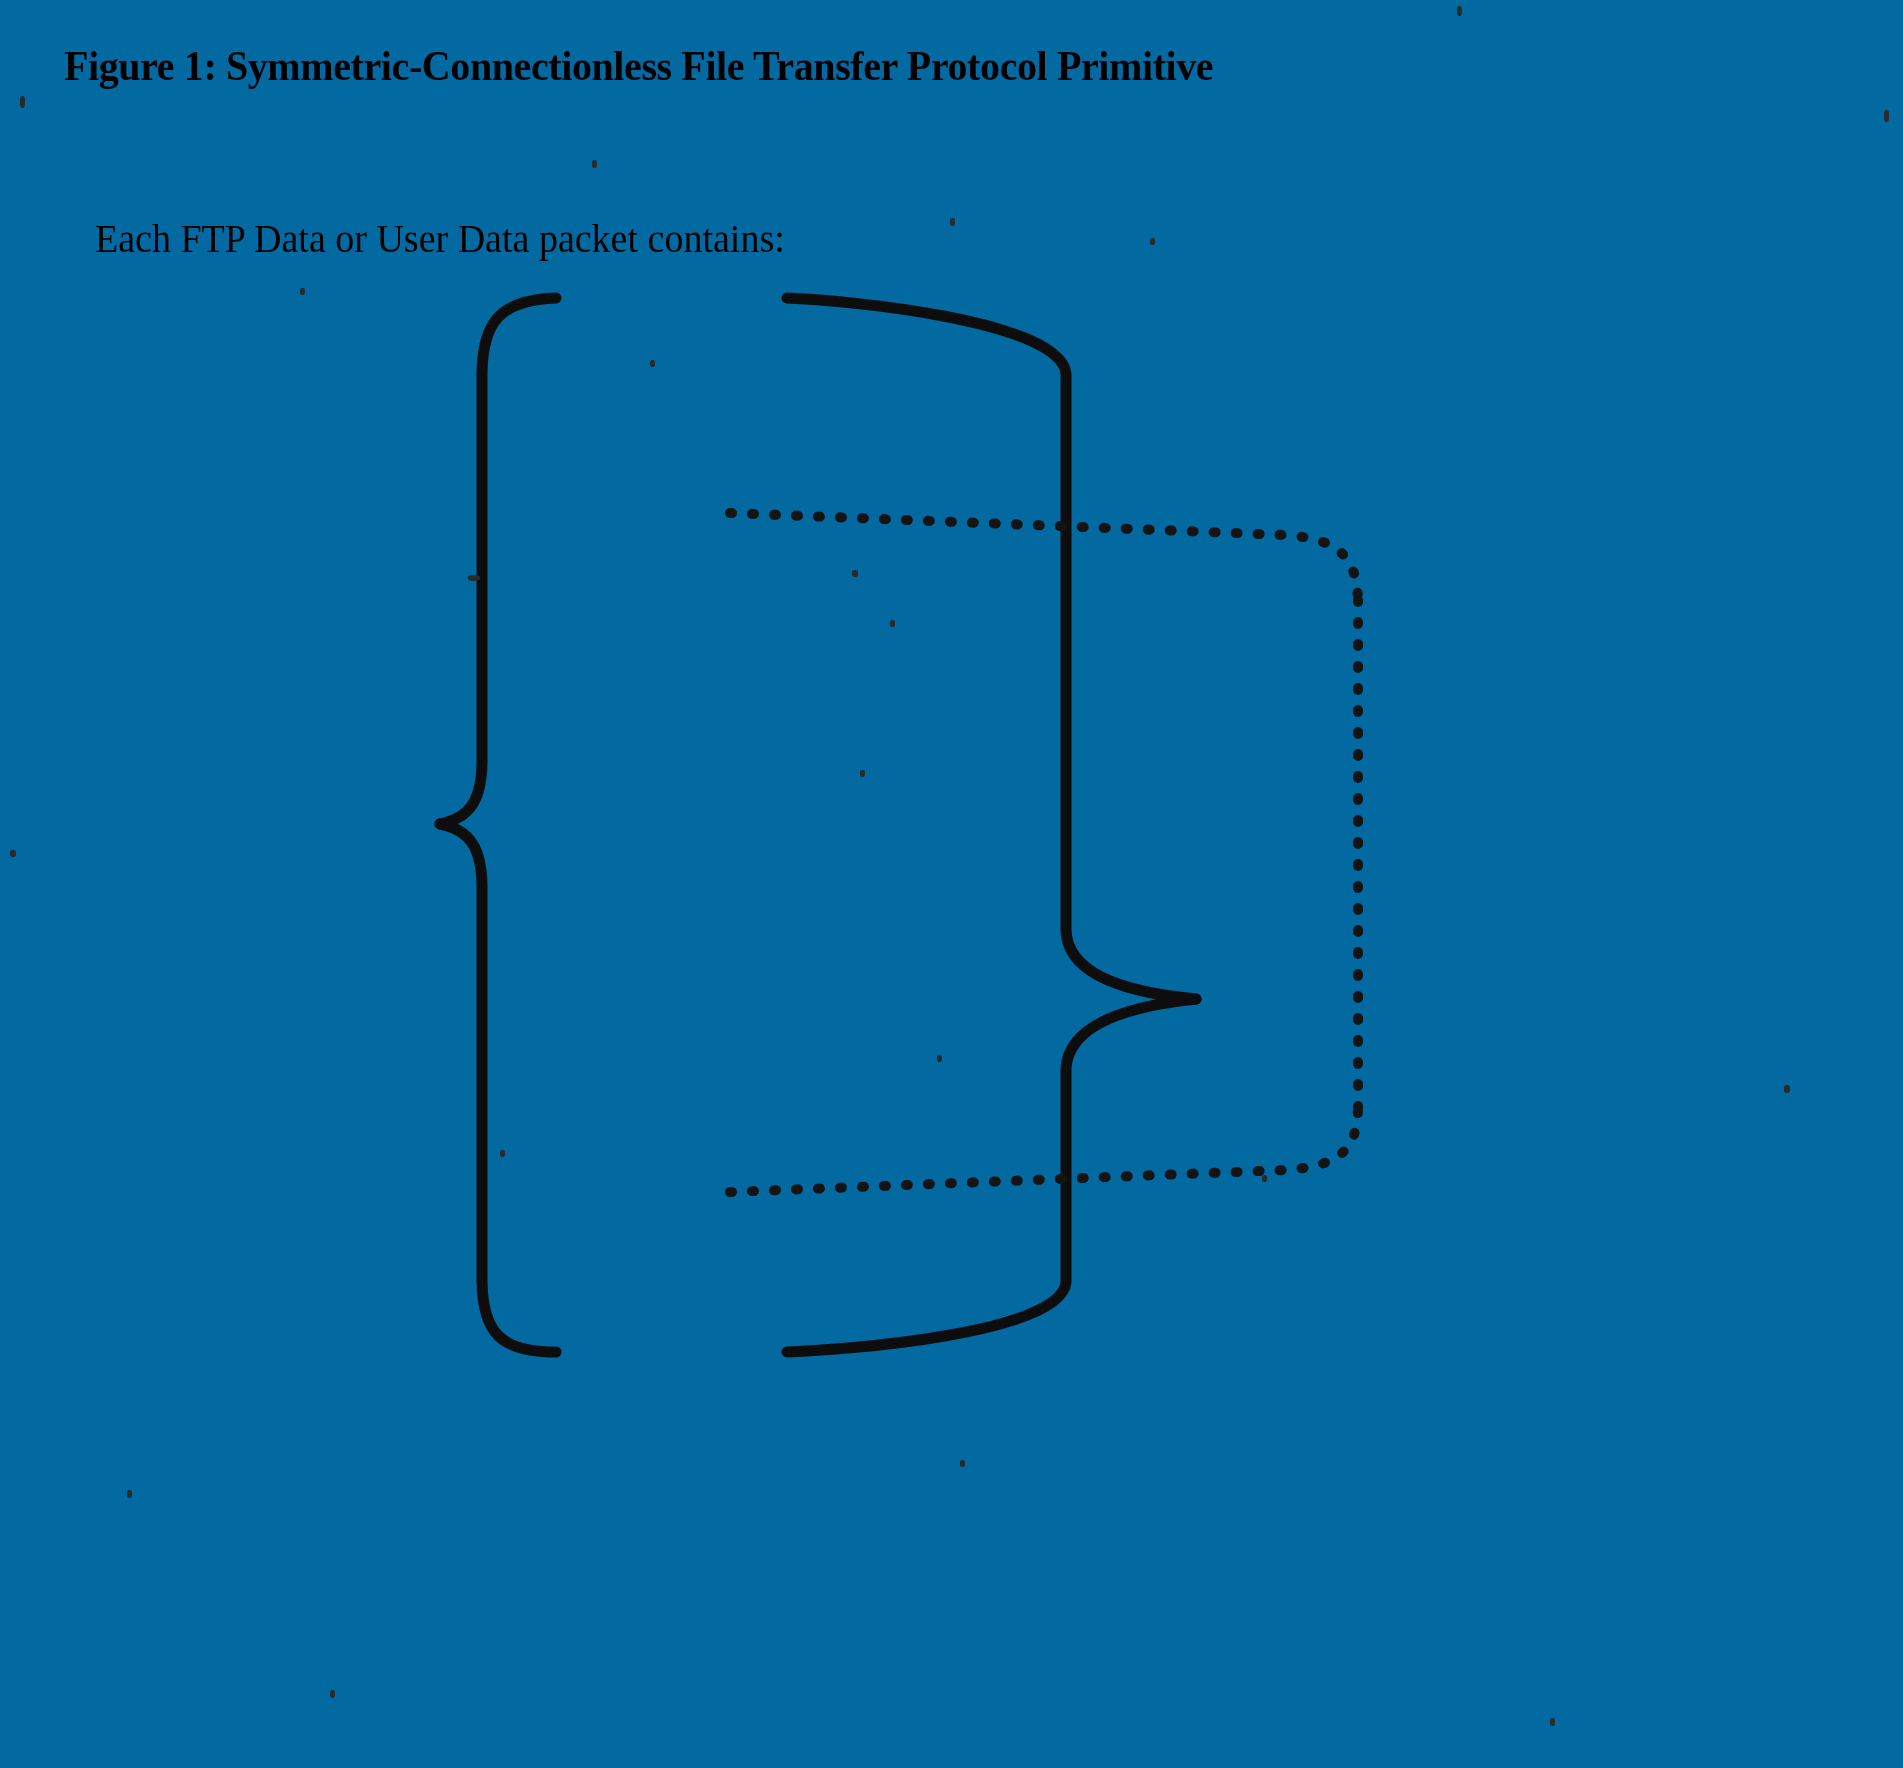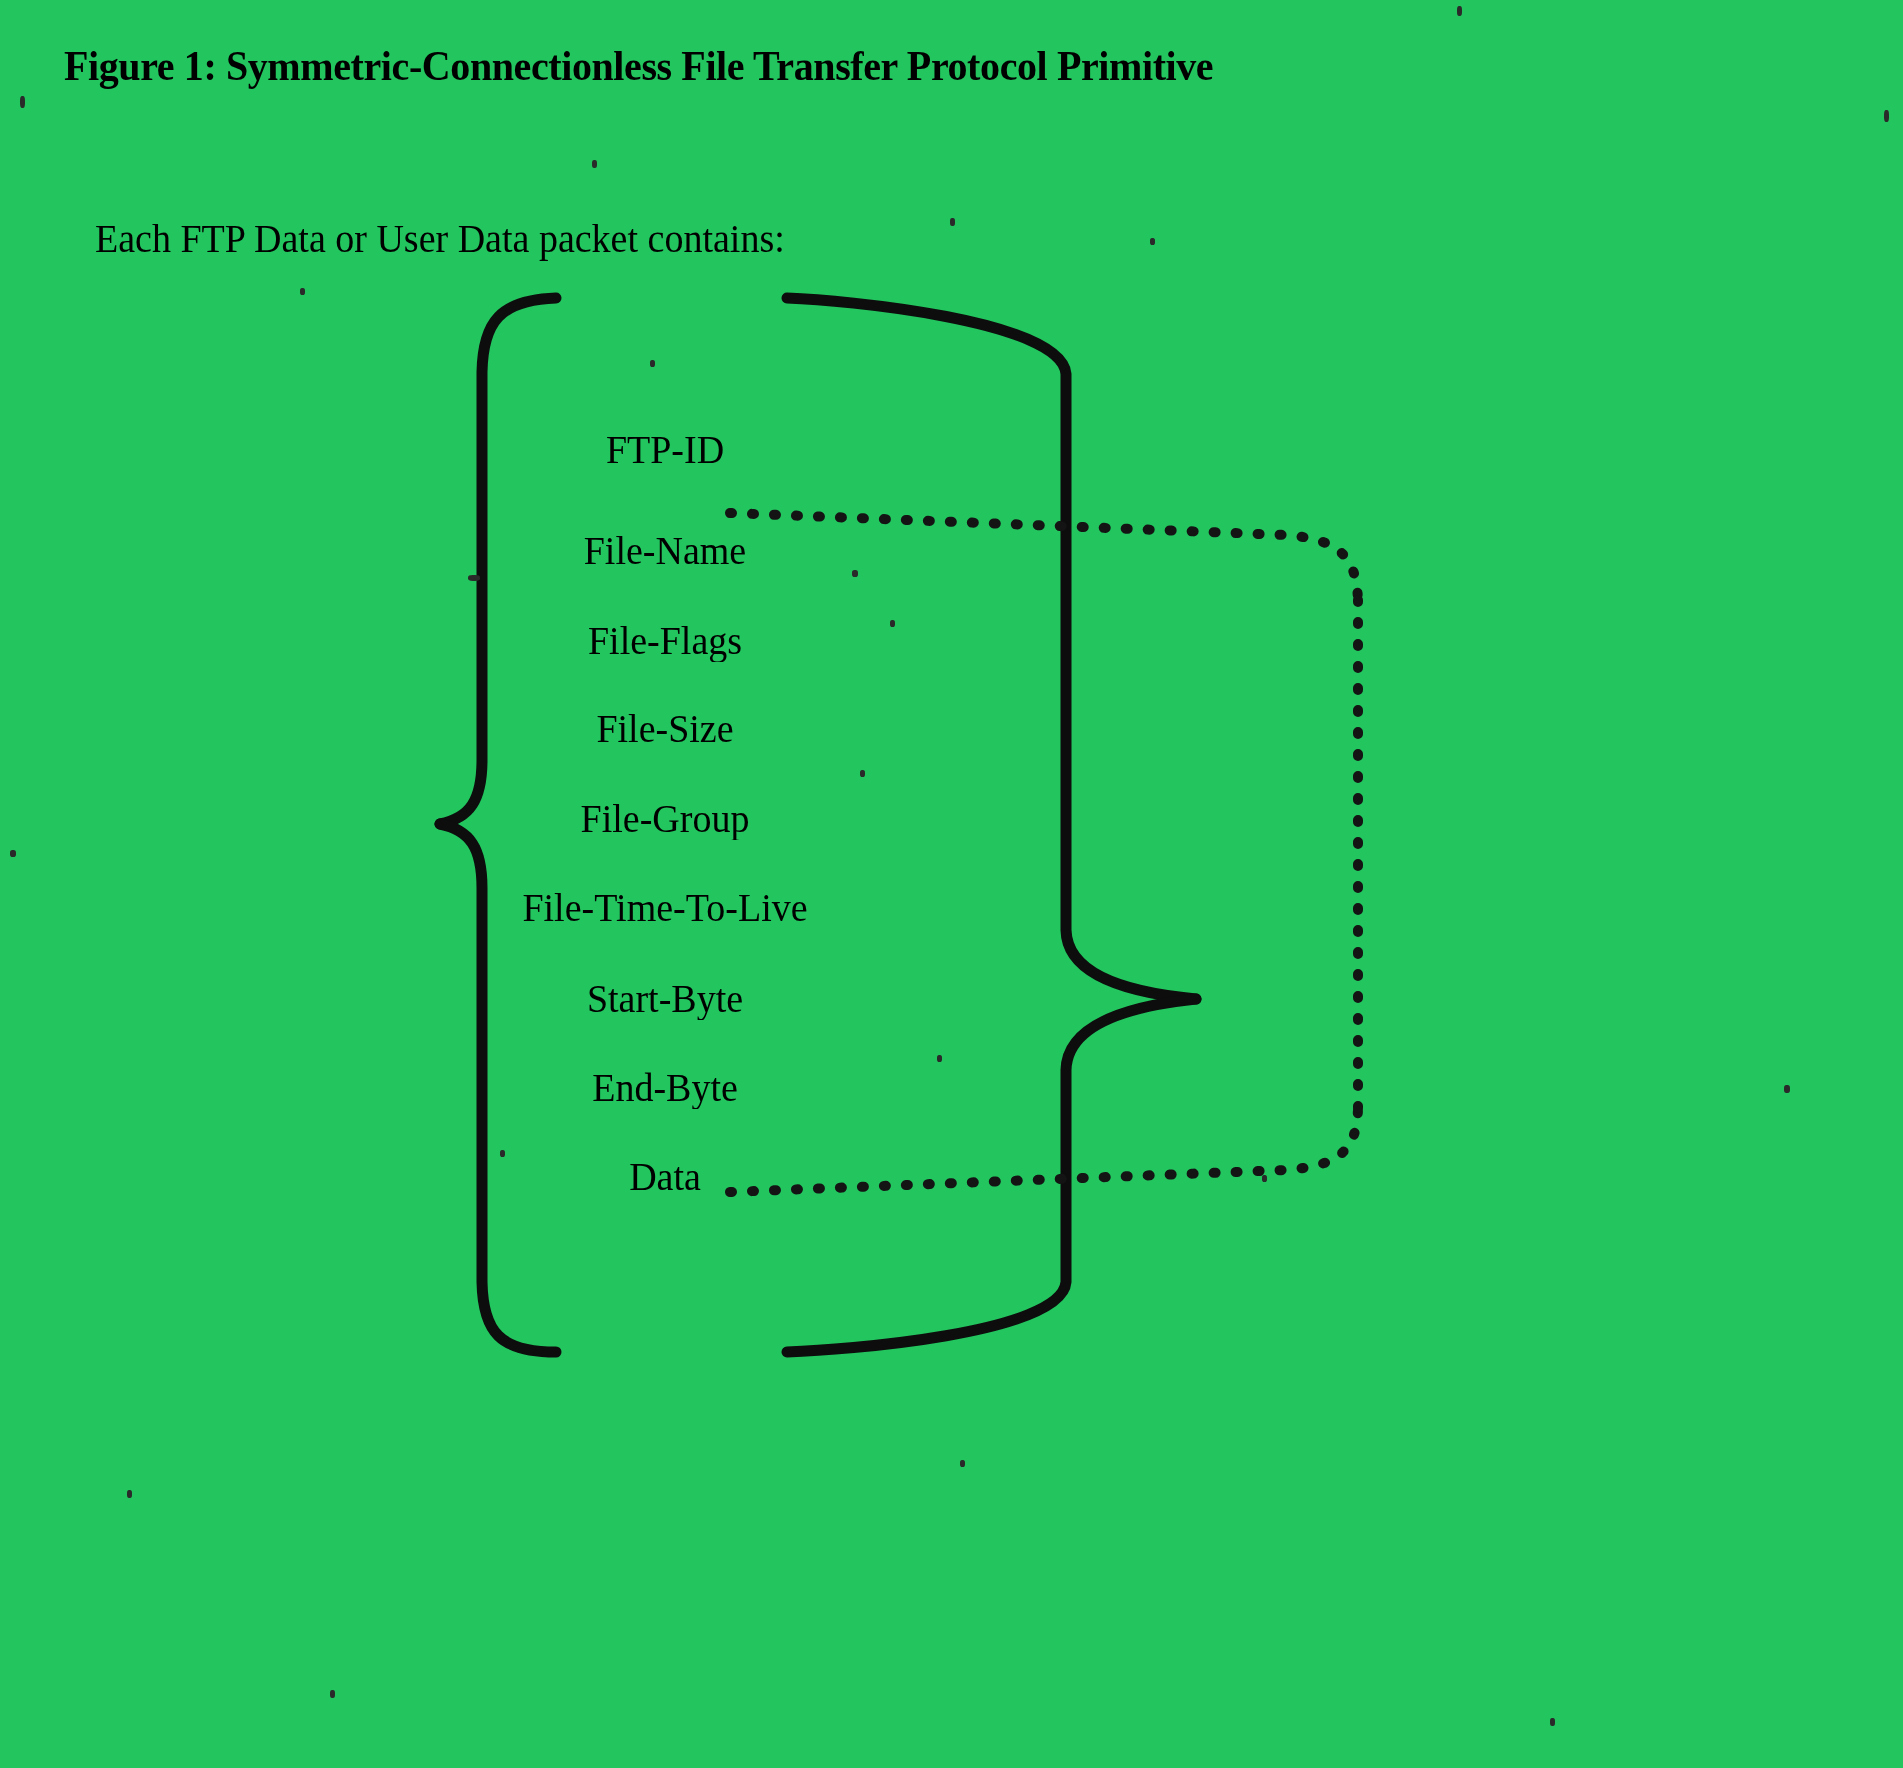--- a/index.html
+++ b/index.html
@@ -13,21 +13,21 @@
     position: relative;
     overflow: hidden;
     font-family: "Liberation Serif", "DejaVu Serif", serif;
     color: #000000;
     -webkit-font-smoothing: none;
   }
 
   .page {
     position: absolute;
     inset: 0;
-    background: #22c55e;
+    background: #0369a1;
   }
 
   
   .figure-title {
     position: absolute;
     left: 64px;
     top: 40px;
     font-size: 40px;
     font-weight: bold;
     letter-spacing: -0.4px;
@@ -141,31 +141,20 @@
       </g>
 
       <path d="M 730 513 L 1285 535 C 1340 539 1357 557 1358 602" fill="none" stroke="#141414" stroke-width="10" stroke-linecap="round" stroke-dasharray="2 20"></path>
 
       <path d="M 730 1192 L 1285 1170 C 1340 1166 1357 1150 1358 1108" fill="none" stroke="#141414" stroke-width="10" stroke-linecap="round" stroke-dasharray="2 20"></path>
 
       <path d="M 1358 600 L 1358 1110" fill="none" stroke="#141414" stroke-width="10" stroke-linecap="round" stroke-dasharray="2 20"></path>
     </svg>
   </div>
 
-  <div class="field-list">
-    <div class="field-item f0">FTP-ID</div>
-    <div class="field-item f1">File-Name</div>
-    <div class="field-item f2">File-Flags</div>
-    <div class="field-item f3">File-Size</div>
-    <div class="field-item f4">File-Group</div>
-    <div class="field-item f5">File-Time-To-Live</div>
-    <div class="field-item f6">Start-Byte</div>
-    <div class="field-item f7">End-Byte</div>
-    <div class="field-item f8">Data</div>
-  </div>
 
 
   <div class="speck" style="left:1457px; top:6px;  width:5px; height:10px;"></div>
   <div class="speck" style="left:20px;   top:96px; width:5px; height:12px;"></div>
   <div class="speck" style="left:1884px; top:110px;width:5px; height:12px;"></div>
   <div class="speck" style="left:592px;  top:160px;width:5px; height:8px;"></div>
   <div class="speck" style="left:950px;  top:218px;width:5px; height:8px;"></div>
   <div class="speck" style="left:1150px; top:238px;width:5px; height:7px;"></div>
   <div class="speck" style="left:300px;  top:288px;width:5px; height:7px;"></div>
   <div class="speck" style="left:650px;  top:360px;width:5px; height:7px;"></div>

